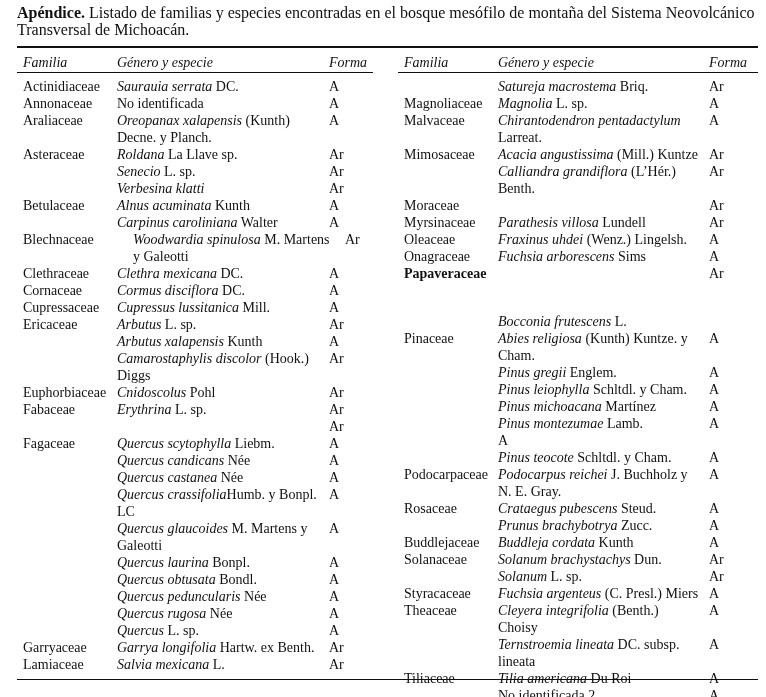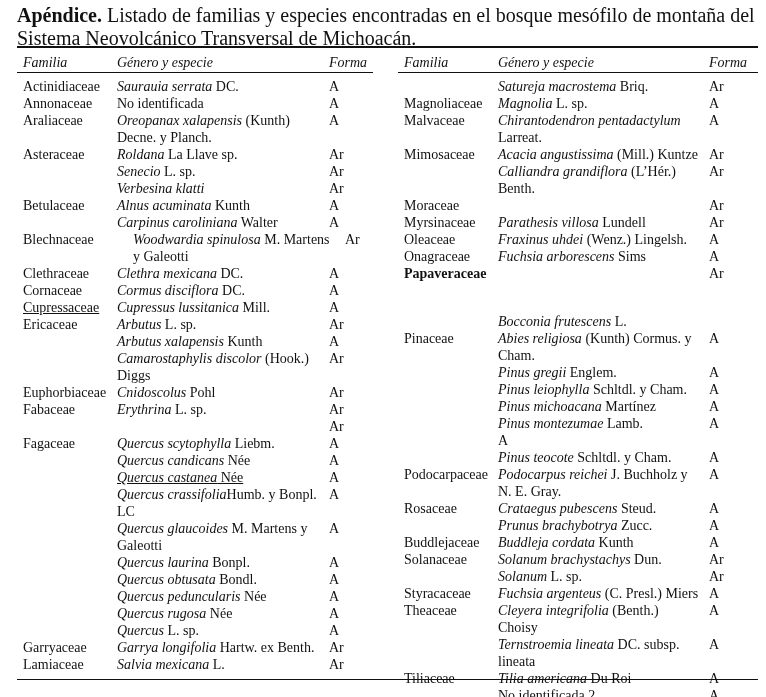--- a/index.html
+++ b/index.html
@@ -3,21 +3,21 @@
 <meta charset="utf-8">
 <style>
   html, body { margin: 0; padding: 0; background: #ffffff; }
   body {
     width: 766px; height: 697px; position: relative; overflow: hidden;
     font-family: "Liberation Serif", "DejaVu Serif", serif;
     color: #111111;
   }
   #caption {
     position: absolute; left: 17px; top: 4px; width: 740px;
-    font-size: 20px; line-height: 23px;
+    font-size: 16px; line-height: 17px;
   }
   #caption b { font-weight: bold; }
   .rule { position: absolute; background: #111; height: 2px; }
   #rule-top { left: 17px; top: 46px; width: 741px; }
   #rule-head-left { left: 17px; top: 72px; width: 356px; height: 1px; }
   #rule-head-right { left: 398px; top: 72px; width: 360px; height: 1px; }
   #rule-bottom-left { left: 17px; top: 679px; width: 363px; height: 1px; }
   #rule-bottom-right { left: 380px; top: 679px; width: 378px; height: 1px; }
 
   .th {
@@ -122,21 +122,21 @@
       <div class="cell-fo" style="width: 40px;">A</div>
     </div>
     <div class="row">
       <div class="cell-fam" style="width: 94px;">Cornaceae</div>
       <div class="cell-sp" style="width: 212px;">
         <span class="sp-line"><i>Cormus disciflora</i><span> DC.</span></span>
       </div>
       <div class="cell-fo" style="width: 40px;">A</div>
     </div>
     <div class="row">
-      <div class="cell-fam" style="width: 94px; text-decoration: underline;">Cupressaceae</div>
+      <div class="cell-fam" style="width: 94px;">Cupressaceae</div>
       <div class="cell-sp" style="width: 212px;">
         <span class="sp-line"><i>Cupressus lussitanica</i><span> Mill.</span></span>
       </div>
       <div class="cell-fo" style="width: 40px;">A</div>
     </div>
     <div class="row">
       <div class="cell-fam" style="width: 94px;">Ericaceae</div>
       <div class="cell-sp" style="width: 212px;">
         <span class="sp-line"><i>Arbutus</i><span> L. sp.</span></span>
       </div>
@@ -187,21 +187,21 @@
     </div>
     <div class="row">
       <div class="cell-fam" style="width: 94px;"></div>
       <div class="cell-sp" style="width: 212px;">
         <span class="sp-line"><i>Quercus candicans</i><span> Née</span></span>
       </div>
       <div class="cell-fo" style="width: 40px;">A</div>
     </div>
     <div class="row">
       <div class="cell-fam" style="width: 94px;"></div>
-      <div class="cell-sp" style="width: 212px; text-decoration: underline;">
+      <div class="cell-sp" style="width: 212px;">
         <span class="sp-line"><i>Quercus castanea</i><span> Née</span></span>
       </div>
       <div class="cell-fo" style="width: 40px;">A</div>
     </div>
     <div class="row">
       <div class="cell-fam" style="width: 94px;"></div>
       <div class="cell-sp" style="width: 212px;">
         <span class="sp-line"><i>Quercus crassifolia</i><span>Humb. y Bonpl.</span></span>
         <span class="sp-line"><span>LC</span></span>
       </div>
@@ -334,21 +334,21 @@
     <div class="row">
       <div class="cell-fam" style="width: 94px; font-weight: bold;">Papaveraceae</div>
       <div class="cell-sp" style="width: 211px; margin-top: 48px;">
         <span class="sp-line"><i>Bocconia frutescens</i><span> L.</span></span>
       </div>
       <div class="cell-fo" style="width: 40px;">Ar</div>
     </div>
     <div class="row">
       <div class="cell-fam" style="width: 94px;">Pinaceae</div>
       <div class="cell-sp" style="width: 211px;">
-        <span class="sp-line"><i>Abies religiosa</i><span> (Kunth) Cormus. y</span></span>
+        <span class="sp-line"><i>Abies religiosa</i><span> (Kunth) Kuntze. y</span></span>
         <span class="sp-line"><span>Cham.</span></span>
       </div>
       <div class="cell-fo" style="width: 40px;">A</div>
     </div>
     <div class="row">
       <div class="cell-fam" style="width: 94px;"></div>
       <div class="cell-sp" style="width: 211px;">
         <span class="sp-line"><i>Pinus gregii</i><span> Englem.</span></span>
       </div>
       <div class="cell-fo" style="width: 40px;">A</div>

